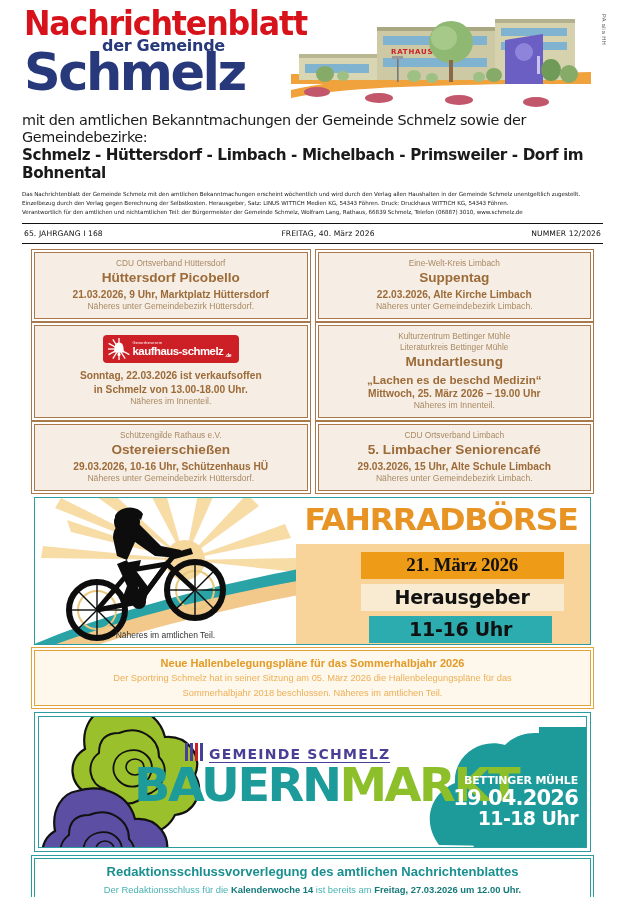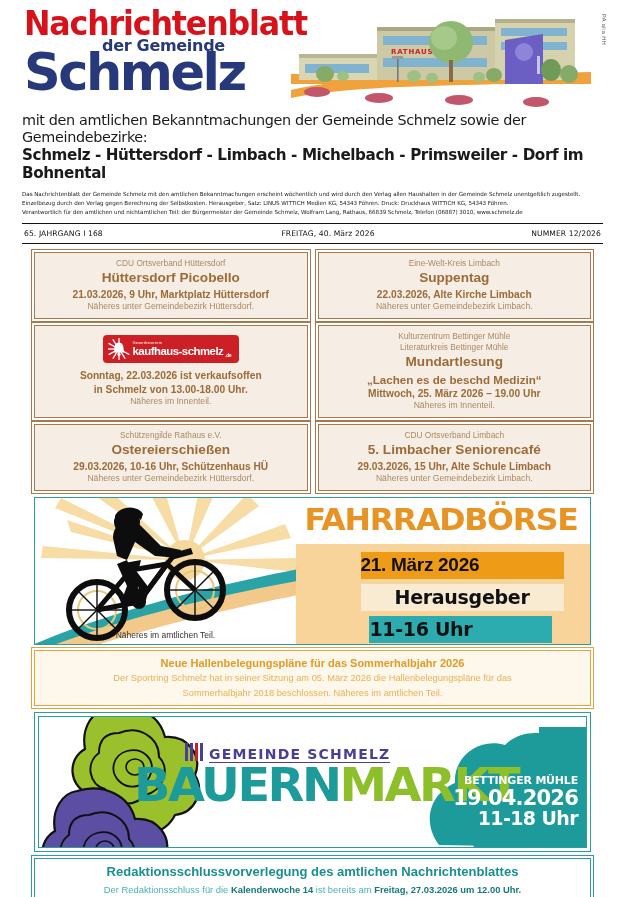--- a/index.html
+++ b/index.html
@@ -133,34 +133,34 @@
     position: absolute; top: 6px; left: 0; right: 4px;
     text-align: center;
     font-family: "DejaVu Sans", sans-serif;
     font-weight: bold; font-size: 31px; color: #e89425;
     letter-spacing: -1.2px; transform: scaleX(1.02); line-height: 1;
   }
   .fb-band { position: absolute; top: 46px; left: 0; right: 0; bottom: 0; background: #f8d49a; }
   .fb-date {
     position: absolute; top: 54px; left: 22%; right: 9%;
     background: #ee9b18; color: #111;
-    font-family: Liberation Sans, sans-serif; font-weight: bold;
-    font-size: 19px; padding: 2px 0 3px 0; letter-spacing: -0.3px;
+    font-family: Liberation Serif, serif; font-weight: bold;
+    font-size: 19px; text-align: center; padding: 2px 0 3px 0; letter-spacing: -0.3px;
   }
   .fb-hall {
     position: absolute; top: 86px; left: 22%; right: 9%;
     background: #f9ebd2; color: #111;
     font-family: "DejaVu Sans", sans-serif; font-weight: bold;
     font-size: 19px; text-align: center; padding: 2px 0 3px 0; letter-spacing: -0.3px;
   }
   .fb-time {
     position: absolute; top: 118px; left: 25%; right: 13%;
     background: #2cacae; color: #111;
     font-family: "DejaVu Sans", sans-serif; font-weight: bold;
-    font-size: 19px; text-align: left; padding: 2px 0 3px 0; letter-spacing: -0.3px;
+    font-size: 19px; text-align: center; padding: 2px 0 3px 0; letter-spacing: -0.3px;
   }
   .fb-note {
     position: absolute; bottom: 4px; left: 0; right: 0; text-align: center;
     font-size: 8.5px; color: #333; z-index: 6;
   }
 
   
   .box-green {
     margin: 5px 16px 0 16px;
     background: #fdf7ec;

